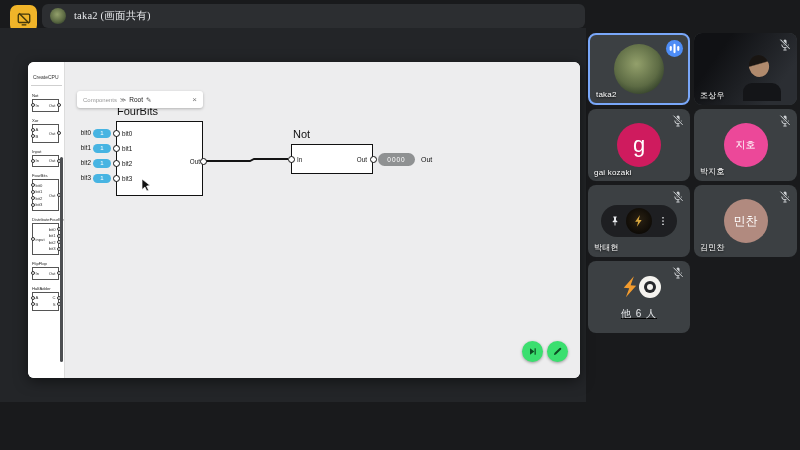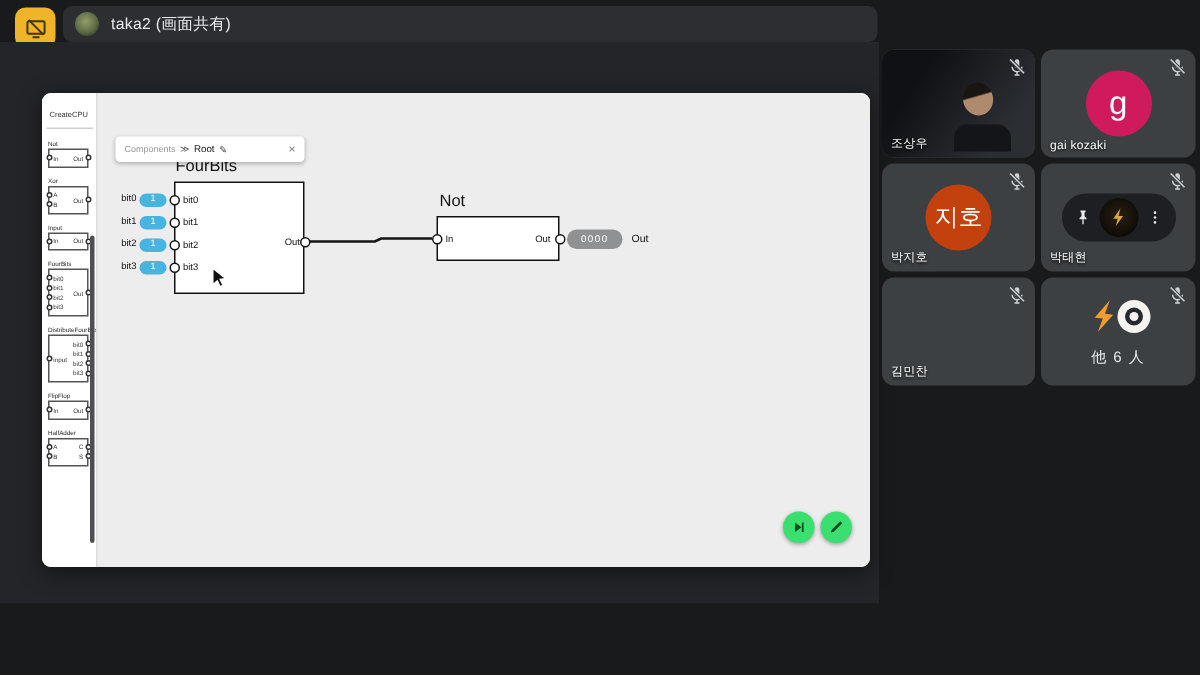--- a/index.html
+++ b/index.html
@@ -5,21 +5,21 @@
   html,body{margin:0;padding:0;background:#0e0f10;}
   *{box-sizing:border-box;}
   .stage{position:relative;width:800px;height:450px;background:#191a1c;overflow:hidden;
          font-family:"Liberation Sans","DejaVu Sans",sans-serif;}
 
   
   .share-chip{position:absolute;left:10px;top:5px;width:27px;height:27px;border-radius:7px;
               background:var(--chip-yellow,#f0b429);display:flex;align-items:center;justify-content:center;}
   .share-chip svg{width:16px;height:16px;}
   .presenter-pill{position:absolute;left:42px;top:4px;width:543px;height:24px;border-radius:6px;
-                  background:#2c2e31;display:flex;align-items:center;gap:8px;padding-left:8px;}
+                  background:#2c2e31;display:flex;align-items:center;gap:8px;padding-left:8px;font-family:Liberation Serif, serif;}
   .mini-av{width:16px;height:16px;border-radius:50%;
            background:radial-gradient(circle at 45% 40%,#93a06b,#5d6b44 55%,#32402a 85%);}
   .presenter-pill span.lbl{font-size:10.5px;color:#e8eaed;letter-spacing:.2px;}
 
   
   .sharebg{position:absolute;left:0;top:28px;width:586px;height:374px;background:#232528;}
   .app{position:absolute;left:28px;top:62px;width:552px;height:316px;background:#fff;border-radius:6px;
        box-shadow:0 3px 14px rgba(0,0,0,.5);display:flex;overflow:hidden;}
 
   
@@ -102,21 +102,21 @@
        background:#cda57f;border-radius:50%;}
   .glasses{position:absolute;left:37px;top:27px;width:9px;height:6px;border:1.5px solid #1c1c1c;border-radius:2px;z-index:3;}
   .glasses.r{left:48px;}
   .hover-pill{position:absolute;left:50%;top:50%;transform:translate(-50%,-50%);display:flex;align-items:center;
        gap:5px;background:rgba(25,26,28,.85);border-radius:16px;padding:3px 8px;z-index:3;}
   .hover-pill .icb{width:12px;height:12px;display:flex;}
   .emblem{width:26px;height:26px;border-radius:50%;flex:none;
        background:radial-gradient(circle at 50% 45%,#2a2113,#0d0a06 75%);
        display:flex;align-items:center;justify-content:center;}
   .emblem svg{width:14px;height:14px;}
-  .ovf{display:flex;flex-direction:column;align-items:center;justify-content:center;gap:7px;height:100%;}
+  .ovf{display:flex;flex-direction:column;align-items:center;justify-content:center;gap:7px;height:100%;text-decoration:underline;}
   .ovf-icons{display:flex;align-items:center;}
   .ovf-bolt{width:26px;height:26px;transform:rotate(6deg);}
   .donut{width:22px;height:22px;border-radius:50%;background:#f5f3ef;position:relative;margin-left:-5px;}
   .donut::before{content:'';position:absolute;inset:5px;background:#26282b;border-radius:50%;}
   .donut::after{content:'';position:absolute;left:8px;top:8px;width:6px;height:6px;background:#f5f3ef;border-radius:50%;}
   .ovf-label{font-size:10px;color:#e8eaed;letter-spacing:1px;}
   .self-tile{position:absolute;left:635px;top:342px;width:103px;height:59px;border-radius:8px;
              overflow:hidden;background:#3c4043;}
   .self-tile .tile-name{font-size:7.5px;}
 
@@ -370,20 +370,33 @@
           <div class="plabel" style="left: 57px; top: 97.5px;">bit2</div>
           <div class="ext" style="left: 4px; top: 112px;">bit3</div>
           <div class="tgl" style="left: 28px; top: 111.5px;">1</div>
           <div class="port" style="left: 47.5px; top: 112.5px;"></div>
           <div class="plabel" style="left: 57px; top: 112.5px;">bit3</div>
         </div>
     </div>
   </div>
 
   <div class="pgrid" id="pgrid">
+      <div class="tile speaking">
+        <div class="avatar-photo"></div>
+        <span class="spk-badge">
+          <span style="display: block; width: 100%; height: 100%;">
+            <svg viewBox="0 0 24 24" style="width:100%;height:100%;display:block">
+              <rect x="5.2" y="8.6" width="3" height="6.8" rx="1.5" fill="#fff"></rect>
+              <rect x="10.5" y="5.4" width="3" height="13.2" rx="1.5" fill="#fff"></rect>
+              <rect x="15.8" y="8.6" width="3" height="6.8" rx="1.5" fill="#fff"></rect>
+            </svg>
+          </span>
+        </span>
+        <div class="tile-name">taka2</div>
+      </div>
       <div class="tile">
         <div class="scene sc-dark">
           <div class="fig"></div>
         </div>
         <div class="tile-name">조상우</div>
         <span class="mic-badge">
           <span style="display: block; width: 100%; height: 100%;">
             <svg viewBox="0 0 24 24" style="width:100%;height:100%;display:block">
               <rect x="9.3" y="2.6" width="5.4" height="10.2" rx="2.7" fill="#d9dcdf"></rect>
               <path d="M6.4 11.2a5.6 5.6 0 0 0 11.2 0" fill="none" stroke="#d9dcdf" stroke-width="1.7"></path>
@@ -403,21 +416,21 @@
               <rect x="9.3" y="2.6" width="5.4" height="10.2" rx="2.7" fill="#d9dcdf"></rect>
               <path d="M6.4 11.2a5.6 5.6 0 0 0 11.2 0" fill="none" stroke="#d9dcdf" stroke-width="1.7"></path>
               <path d="M12 16.8v3.4M9.2 20.6h5.6" fill="none" stroke="#d9dcdf" stroke-width="1.7"></path>
               <line x1="4.2" y1="2.8" x2="20" y2="18.6" stroke="#3c4043" stroke-width="4"></line>
               <line x1="4.2" y1="2.8" x2="20" y2="18.6" stroke="#d9dcdf" stroke-width="1.7"></line>
             </svg>
           </span>
         </span>
       </div>
       <div class="tile">
-        <div class="letter-av" style="background: #c2410c; font-size: 16px;">지호</div>
+        <div class="letter-av" style="background: #ec4899; font-size: 10px;">지호</div>
         <div class="tile-name">박지호</div>
         <span class="mic-badge">
           <span style="display: block; width: 100%; height: 100%;">
             <svg viewBox="0 0 24 24" style="width:100%;height:100%;display:block">
               <rect x="9.3" y="2.6" width="5.4" height="10.2" rx="2.7" fill="#d9dcdf"></rect>
               <path d="M6.4 11.2a5.6 5.6 0 0 0 11.2 0" fill="none" stroke="#d9dcdf" stroke-width="1.7"></path>
               <path d="M12 16.8v3.4M9.2 20.6h5.6" fill="none" stroke="#d9dcdf" stroke-width="1.7"></path>
               <line x1="4.2" y1="2.8" x2="20" y2="18.6" stroke="#3c4043" stroke-width="4"></line>
               <line x1="4.2" y1="2.8" x2="20" y2="18.6" stroke="#d9dcdf" stroke-width="1.7"></line>
             </svg>
@@ -456,20 +469,21 @@
               <rect x="9.3" y="2.6" width="5.4" height="10.2" rx="2.7" fill="#d9dcdf"></rect>
               <path d="M6.4 11.2a5.6 5.6 0 0 0 11.2 0" fill="none" stroke="#d9dcdf" stroke-width="1.7"></path>
               <path d="M12 16.8v3.4M9.2 20.6h5.6" fill="none" stroke="#d9dcdf" stroke-width="1.7"></path>
               <line x1="4.2" y1="2.8" x2="20" y2="18.6" stroke="#3c4043" stroke-width="4"></line>
               <line x1="4.2" y1="2.8" x2="20" y2="18.6" stroke="#d9dcdf" stroke-width="1.7"></line>
             </svg>
           </span>
         </span>
       </div>
       <div class="tile">
+        <div class="letter-av" style="background: rgb(177, 138, 127); font-size: 12px;">민찬</div>
         <div class="tile-name">김민찬</div>
         <span class="mic-badge">
           <span style="display: block; width: 100%; height: 100%;">
             <svg viewBox="0 0 24 24" style="width:100%;height:100%;display:block">
               <rect x="9.3" y="2.6" width="5.4" height="10.2" rx="2.7" fill="#d9dcdf"></rect>
               <path d="M6.4 11.2a5.6 5.6 0 0 0 11.2 0" fill="none" stroke="#d9dcdf" stroke-width="1.7"></path>
               <path d="M12 16.8v3.4M9.2 20.6h5.6" fill="none" stroke="#d9dcdf" stroke-width="1.7"></path>
               <line x1="4.2" y1="2.8" x2="20" y2="18.6" stroke="#3c4043" stroke-width="4"></line>
               <line x1="4.2" y1="2.8" x2="20" y2="18.6" stroke="#d9dcdf" stroke-width="1.7"></line>
             </svg>

